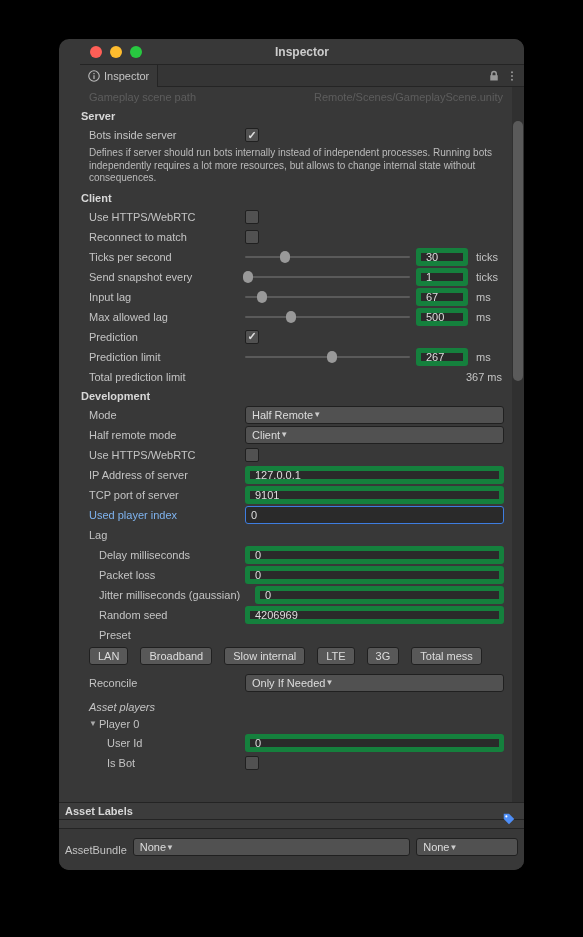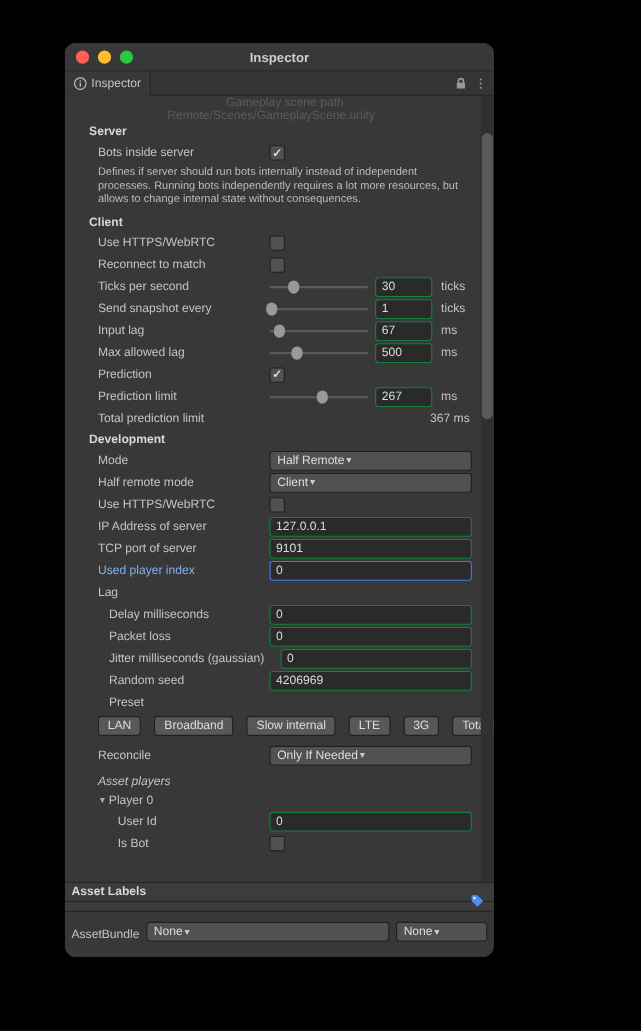--- a/index.html
+++ b/index.html
@@ -1,20 +1,21 @@
 <!DOCTYPE html>
 <html><head>
 <meta charset="utf-8">
 <style>
   * { box-sizing: border-box; margin: 0; padding: 0; font-family: -apple-system, Arial, sans-serif; }
   body { background: #000; width: 583px; height: 937px; position: relative; }
   .window {
-    position: absolute; left: 59px; top: 39px; width: 390px; height: 831px;
+    position: absolute; left: 59px; top: 39px; width: 465px; height: 831px;
     background: #383838; border-radius: 10px; overflow: hidden;
     box-shadow: 0 10px 40px rgba(0,0,0,.6);
+    padding-left: 21px;
   }
   .titlebar {
     height: 26px; background: #383838; display: flex; align-items: center;
     position: relative; border-bottom: 1px solid #242424;
   }
   .traffic { display: flex; gap: 8px; padding-left: 10px; }
   .dot { width: 12px; height: 12px; border-radius: 50%; }
   .dot.r { background: #ff5f57; } .dot.y { background: #febc2e; } .dot.g { background: #28c840; }
   .titlebar-title {
     position: absolute; left: 0; right: 0; text-align: center; font-size: 12px;
@@ -39,21 +40,21 @@
   .scroll { position: absolute; right: 0; top: 0; bottom: 0; width: 12px; background: #303030; }
   .scroll-thumb { position: absolute; left: 1px; right: 1px; top: 34px; height: 260px; background: #5a5a5a; border-radius: 5px; }
   .content { padding-right: 14px; }
   .row { display: flex; align-items: center; min-height: 20px; }
   .label { width: 180px; padding-left: 24px; font-size: 11px; color: #c4c4c4; white-space: nowrap; }
   .label.ind2 { padding-left: 34px; }
   .label.ind3 { padding-left: 42px; }
   .section { font-weight: 700; font-size: 11px; color: #d8d8d8; padding: 3px 0 3px 16px; }
   .subsection { font-style: italic; color: #c4c4c4; padding: 2px 0 2px 24px; font-size: 11px; }
   .input-text {
-    background: #2a2a2a; border: 1px solid #15803d; color: #ddd; font-size: 11px;
+    background: #2a2a2a; border: 5px solid #15803d; color: #ddd; font-size: 11px;
     height: 18px; padding: 0 5px; border-radius: 3px;
   }
   .input-text.focused { border: 1px solid #3e7de0; outline: none; }
   .checkbox {
     width: 14px; height: 14px; background: #515151; border: 1px solid #202020;
     border-radius: 2px; display: inline-flex; align-items: center; justify-content: center;
   }
   .checkbox.checked::after { content: "✓"; color: #ddd; font-size: 11px; font-weight: bold; }
   .slider-wrap { display: flex; align-items: center; gap: 6px; flex: 1; }
   .slider { flex: 1; height: 18px; position: relative; }
@@ -131,21 +132,21 @@
           <circle cx="8" cy="3" r="1.3" fill="#999"></circle>
           <circle cx="8" cy="8" r="1.3" fill="#999"></circle>
           <circle cx="8" cy="13" r="1.3" fill="#999"></circle>
         </svg>
     </div>
   </div>
 
   <div class="body">
     <div class="content">
 
-      <div class="row" style="opacity:.45;flex-direction:column;">
+      <div class="row" style="opacity:.45;">
         <div class="cutoff">Gameplay scene path</div>
         <div style="flex:1"></div>
         <div class="cutoff-val">Remote/Scenes/GameplayScene.unity</div>
       </div>
 
       <div class="section">Server</div>
 
       <div class="row">
         <div class="label">Bots inside server</div>
         <div class="checkbox checked"></div>

